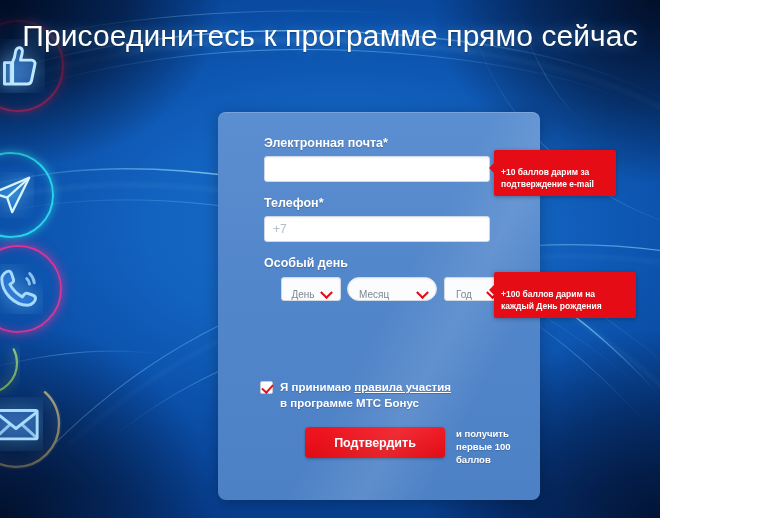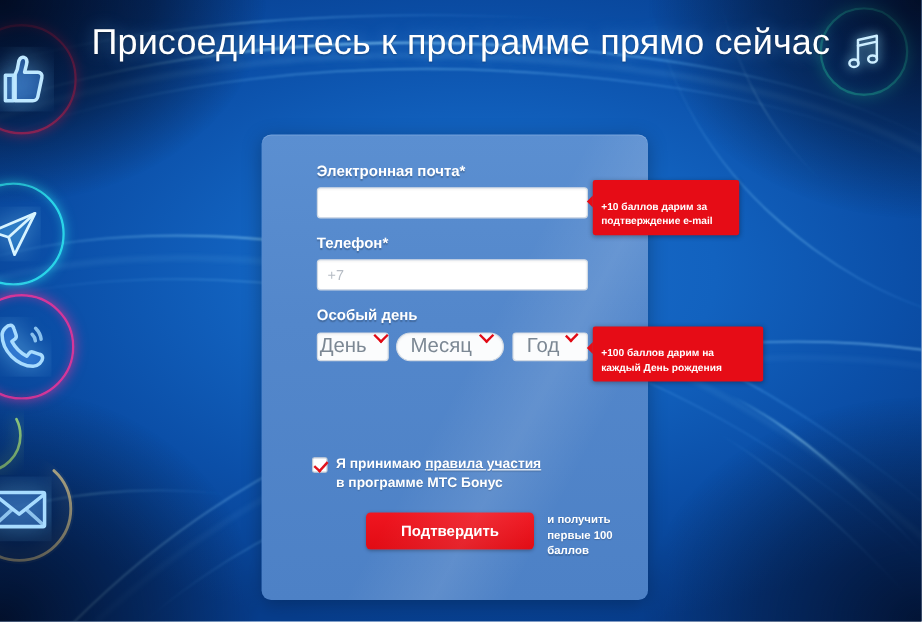--- a/index.html
+++ b/index.html
@@ -7,21 +7,21 @@
 
   html, body {
     width: 768px;
     height: 518px;
     overflow: hidden;
     font-family: "Liberation Sans", "DejaVu Sans", sans-serif;
   }
 
   #stage {
     position: relative;
-    width: 768px;
+    width: 660px;
     height: 518px;
     overflow: hidden;
     background:
       radial-gradient(ellipse 520px 300px at 52% 44%, #1a6ccb 0%, #1262bf 38%, #0b4fa8 68%, #073d8c 100%),
       linear-gradient(145deg, #04112e 0%, #062a63 18%, #0a4a9e 42%, #0d59b4 60%, #0a3f92 82%, #051a3f 100%);
   }
 
   
   #vignette {
     position: absolute; inset: 0;
@@ -123,28 +123,29 @@
   }
   .text-input::placeholder { color: #b6bcc4; }
 
   .sel {
     position: absolute;
     height: 24px;
     background: #fbfcfd;
     border: 1px solid #d3dae3;
     border-radius: 3px;
     display: flex;
-    align-items: flex-start;
+    align-items: flex-end;
     justify-content: center;
     gap: 7px;
-    font-size: 17px;
+    font-size: 10px;
     color: #7c8894;
     z-index: 3;
     cursor: pointer;
     box-shadow: inset 0 1px 2px rgba(0,0,0,0.05);
+    margin-left: 17px;
   }
   .chev {
     width: 9px; height: 9px;
     border-right: 2px solid #e10a15;
     border-bottom: 2px solid #e10a15;
     transform: rotate(45deg) translate(-2px,-2px);
   }
   .sel.wide { justify-content: space-between; padding: 0 9px 0 11px; }
 
   #sel-title {

